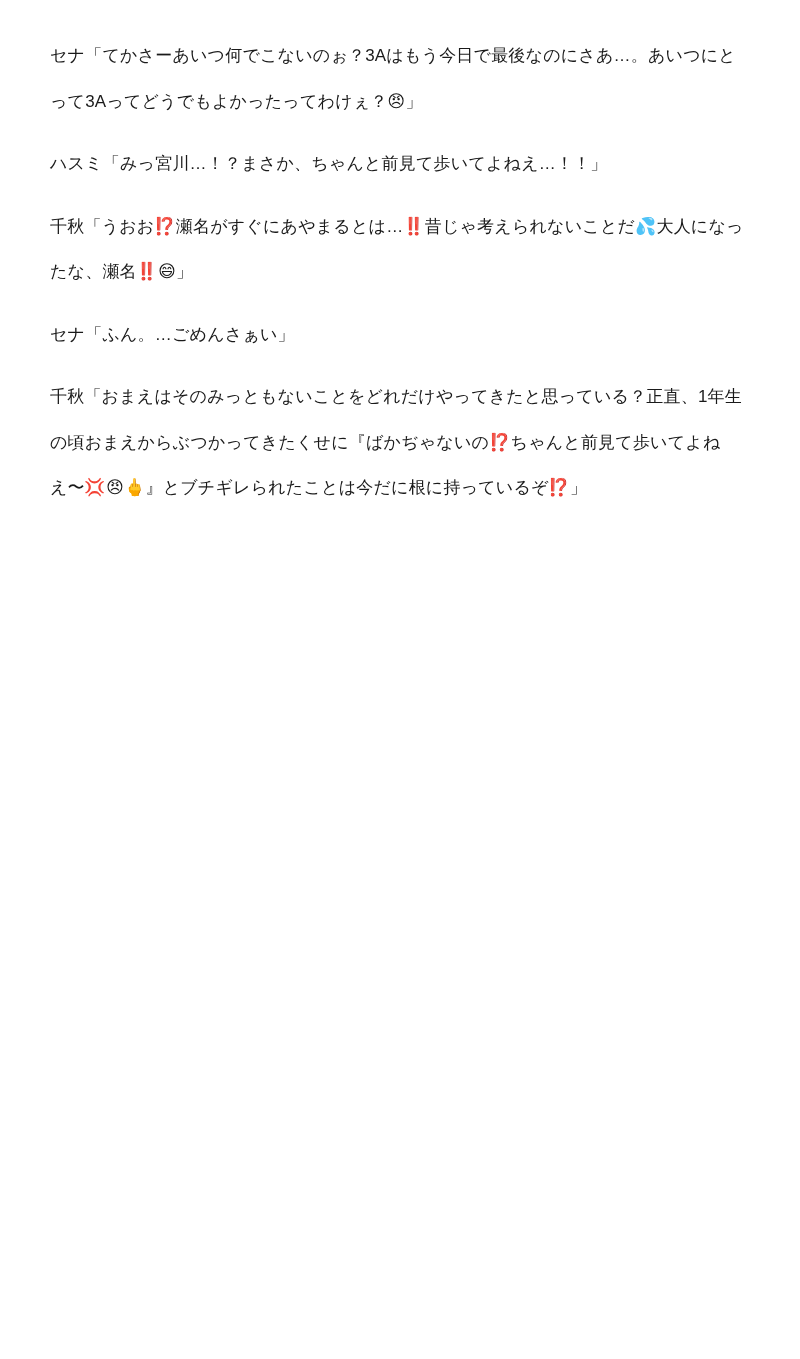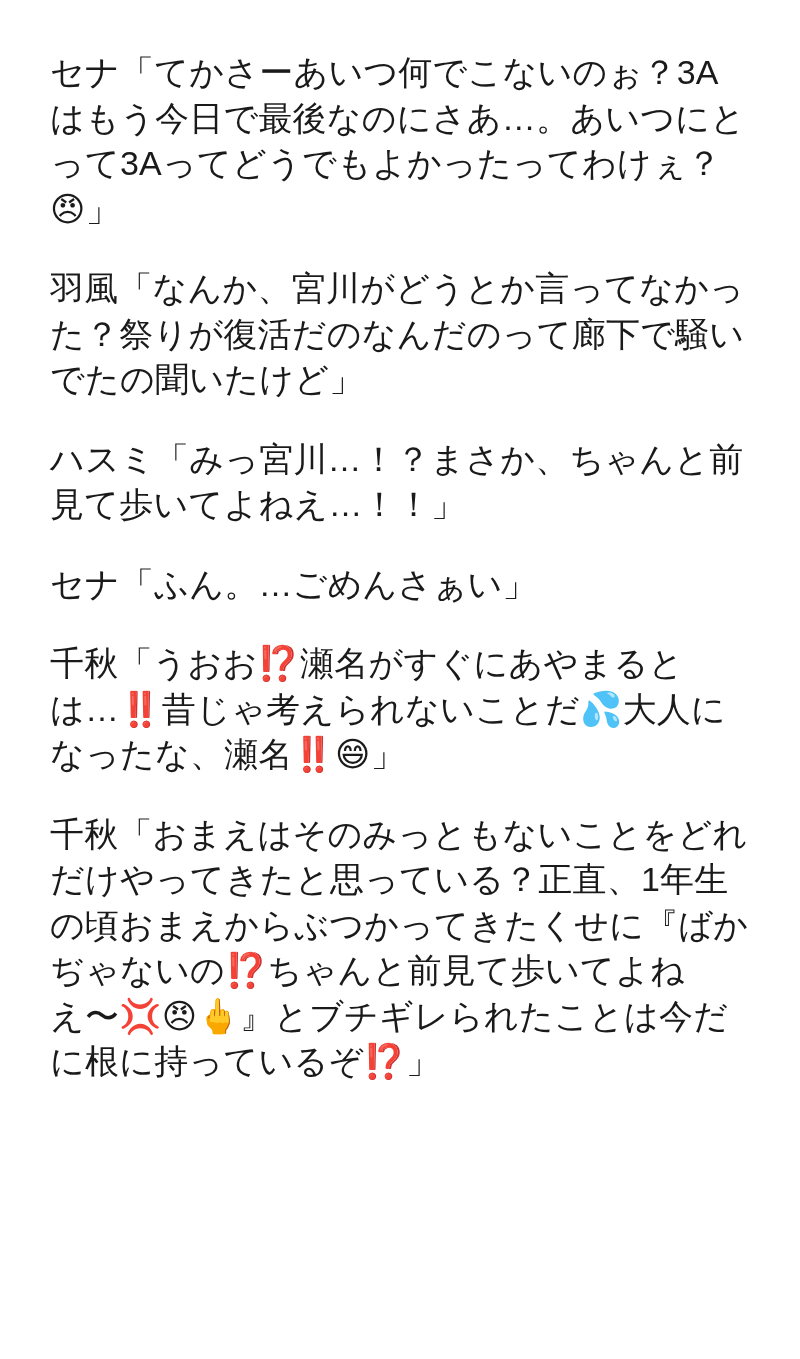--- a/index.html
+++ b/index.html
@@ -14,39 +14,38 @@
     color: #000000;
   }
   .page {
     width: 800px;
     min-height: 1359px;
     box-sizing: border-box;
     padding: 16px 50px 10px 50px;
     background: #ffffff;
   }
   .line {
-    font-size: 34px;
+    font-size: 17px;
     line-height: 45.5px;
     letter-spacing: 0.2px;
     color: #1a1a1a;
     white-space: pre-wrap;
     word-break: break-all;
     font-weight: 400;
   }
   .block {
     margin: 0;
     padding: 0;
   }
 </style>
 </head>
 <body>
 
 <div class="page">
   <div class="block">
     <p class="line">セナ「てかさーあいつ何でこないのぉ？3Aはもう今日で最後なのにさあ…。あいつにとって3Aってどうでもよかったってわけぇ？😠」</p>
-    <p class="line">羽風「なんか、宮川がどうとか言ってなかった？祭りが復活だのなんだのって廊下で騒いでたの聞いたけど」</p>
     <p class="line">ハスミ「みっ宮川…！？まさか、ちゃんと前見て歩いてよねえ…！！」</p>
+    <p class="line">千秋「うおお⁉️瀬名がすぐにあやまるとは…‼️昔じゃ考えられないことだ💦大人になったな、瀬名‼️😄」</p>
     <p class="line">セナ「ふん。…ごめんさぁい」</p>
-    <p class="line">千秋「うおお⁉️瀬名がすぐにあやまるとは…‼️昔じゃ考えられないことだ💦大人になったな、瀬名‼️😄」</p>
     <p class="line">千秋「おまえはそのみっともないことをどれだけやってきたと思っている？正直、1年生の頃おまえからぶつかってきたくせに『ばかぢゃないの⁉️ちゃんと前見て歩いてよねえ〜💢😠🖕』とブチギレられたことは今だに根に持っているぞ⁉️」</p>
 
   </div>
 </div>
 
 </body></html>

